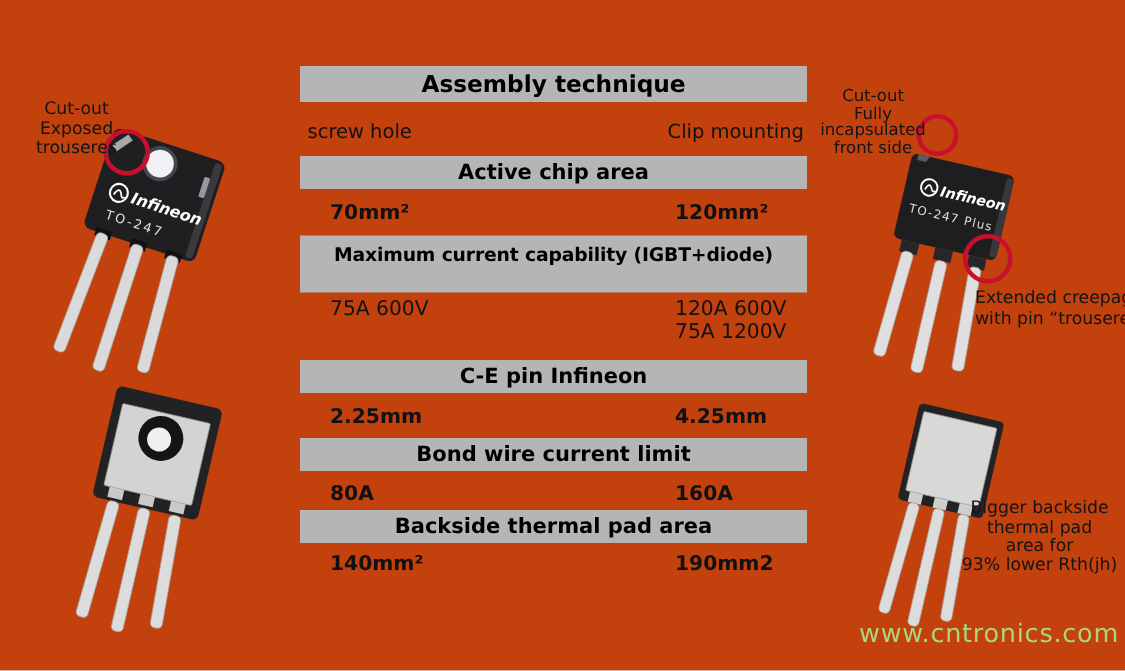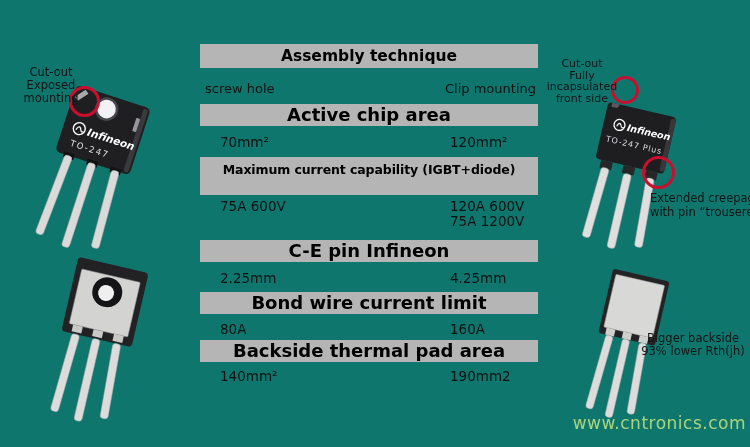--- a/index.html
+++ b/index.html
@@ -1,38 +1,38 @@
 <!DOCTYPE html>
 <html><head>
 <meta charset="utf-8">
 <style>
   * { margin:0; padding:0; box-sizing:border-box; }
   html,body { background:#ffffff; }
   .stage {
-    position:relative; width:750px; height:447px; background:#0f766e;
+    position:relative; width:750px; height:447px; background:#c2410c;
     font-family:"DejaVu Sans","Liberation Sans",sans-serif; color:#111;
     overflow:hidden;
   }
 
   
   .spec-table { position:absolute; left:200px; top:44px; width:338px; }
   .bar {
     background:#b5b5b5; color:#000; font-weight:bold; text-align:center;
-    height:22px; line-height:22px; font-size:18px; white-space:nowrap;
+    height:22px; line-height:22px; font-size:14px; white-space:nowrap;
   }
   .bar.big  { height:24px; line-height:24px; font-size:15.5px; }
   .bar.xl   { height:38px; line-height:25px; font-size:12.5px; letter-spacing:-0.1px; }
   .cols {
     display:flex; justify-content:space-between; height:36px; line-height:18px;
     font-size:13px; padding:12px 2px 0 5px;
   }
   .vals { display:flex; font-size:13.5px; }
   .vals .cl { width:50%; padding-left:20px; }
   .vals .cr { width:50%; padding-left:81px; }
-  .vals.single { height:16px; line-height:16px; }
+  .vals.single { height:16px; line-height:16px;font-weight:bold; }
   .vals.multi .line { display:block; line-height:15px; }
   .mt3{margin-top:3px}.mt4{margin-top:4px}.mt6{margin-top:6px}.mt7{margin-top:7px}
   .mt8{margin-top:8px}.mt11{margin-top:11px}
 
   
   .note { position:absolute; color:#141414; text-align:center; }
   .note span { display:block; }
   #note-cutout-left  { left:6px;  top:66px;  width:90px;  font-size:11.5px; line-height:13px; }
   #note-cutout-right { left:544px; top:58px; width:76px;  font-size:11px;   line-height:11.5px; }
   #note-creepage     { left:650px; top:192px; width:100px; font-size:11.5px; line-height:13.5px; text-align:left; white-space:nowrap; }
@@ -178,35 +178,37 @@
     </g>
   </svg>
 
   <div class="ring" id="ring-left"></div>
   <div class="ring" id="ring-tr-top"></div>
   <div class="ring" id="ring-tr-bottom"></div>
 
   <div class="note" id="note-cutout-left">
     <span>Cut-out</span>
     <span>Exposed</span>
-    <span>mounting</span>
+    <span>trouseres</span>
   </div>
 
   <div class="note" id="note-cutout-right">
     <span>Cut-out</span>
     <span>Fully</span>
     <span>incapsulated</span>
     <span>front side</span>
   </div>
 
   <div class="note" id="note-creepage">
     <span>Extended creepage</span>
     <span>with pin “trouseres”</span>
   </div>
 
   <div class="note" id="note-thermal">
     <span>Bigger backside</span>
+    <span>thermal pad</span>
+    <span>area for</span>
     <span>93% lower Rth(jh)</span>
   </div>
 
   <div id="watermark">www.cntronics.com</div>
 
 </div>
 
 </body></html>

